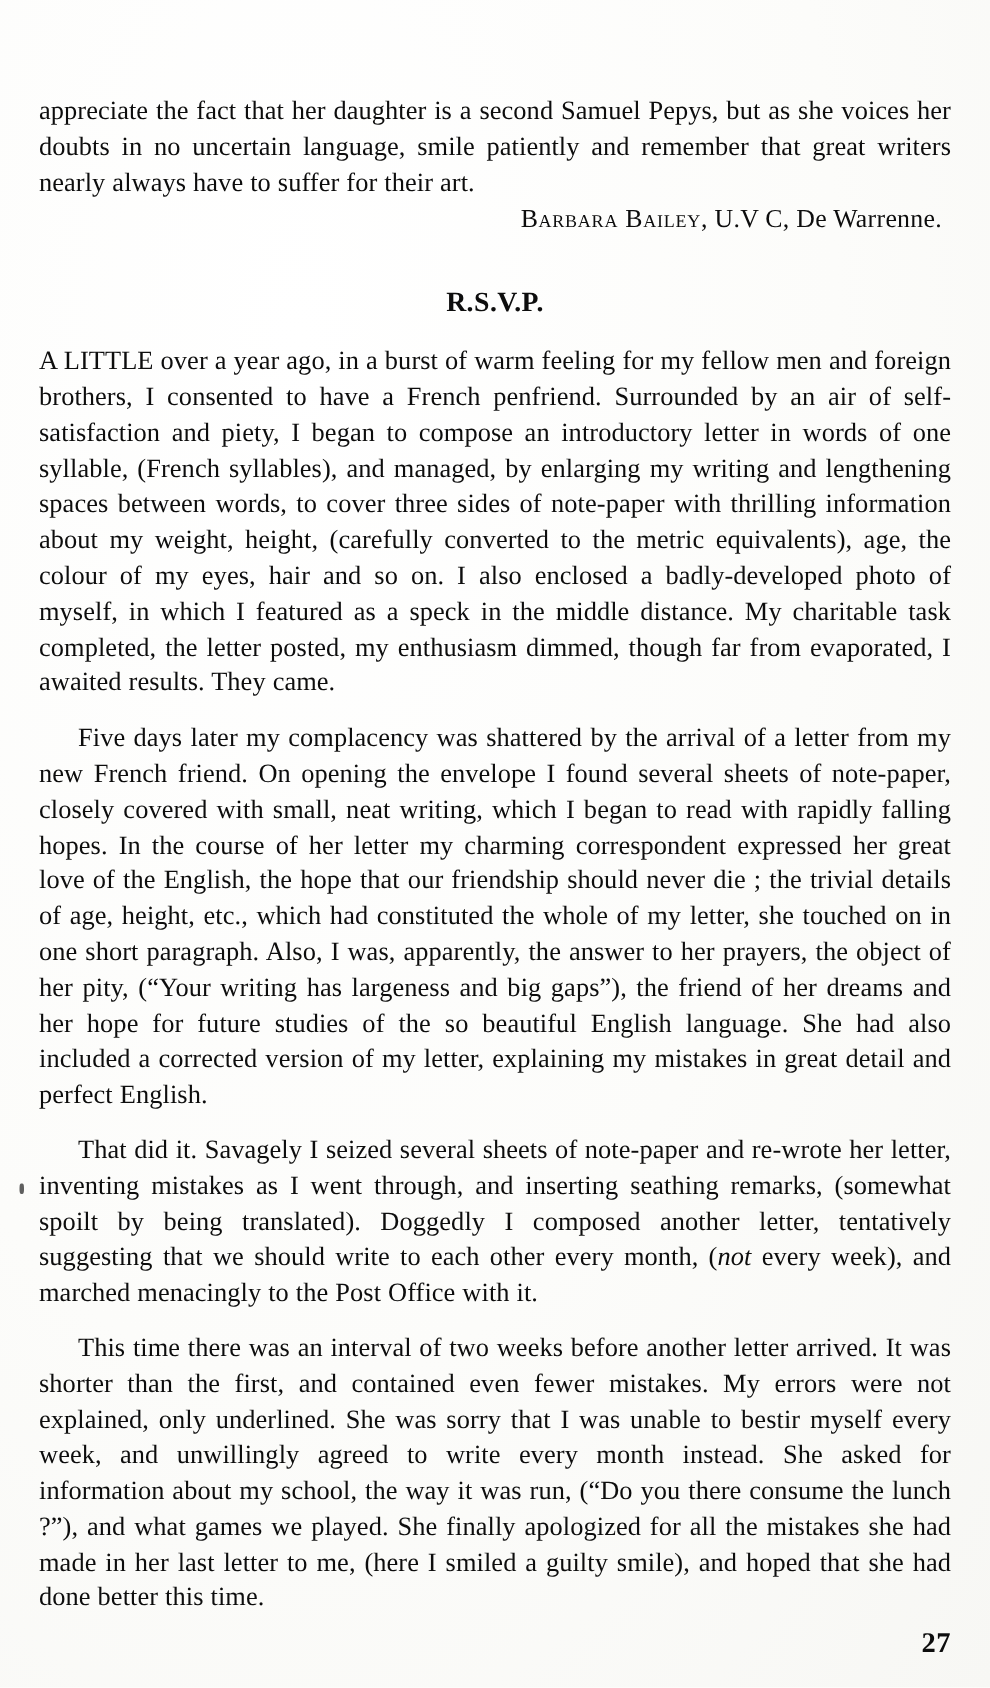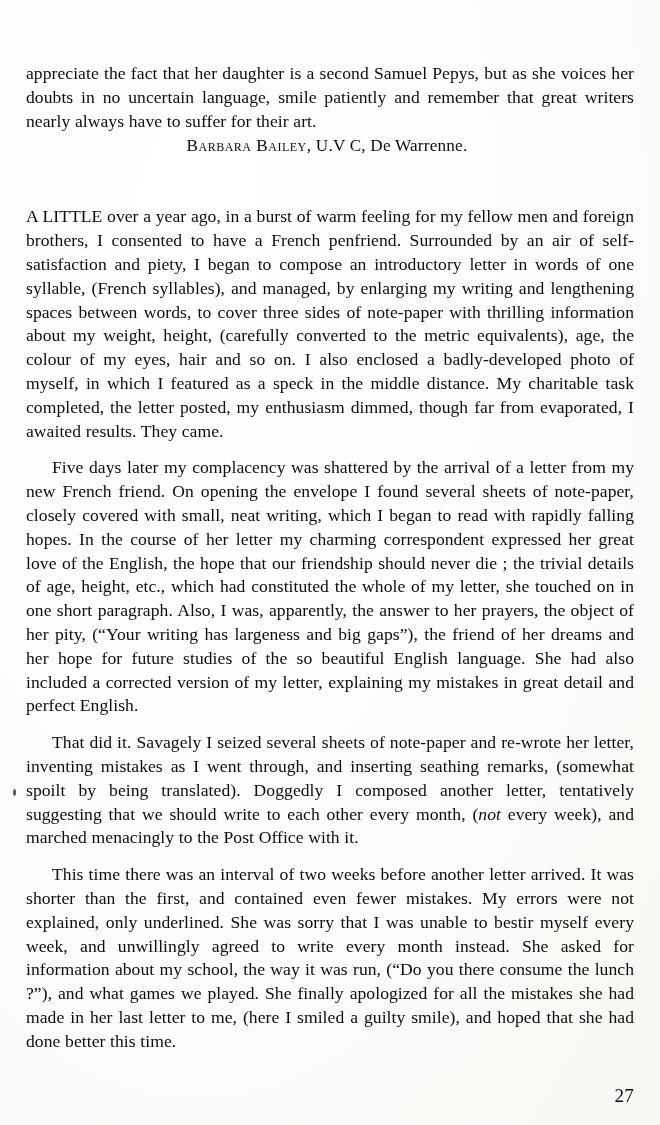--- a/index.html
+++ b/index.html
@@ -48,21 +48,21 @@
 
   .para-gap {
     height: 13px;
   }
 
   .indent {
     text-indent: 26px;
   }
 
   .byline-line {
-    text-align: center;
+    text-align: right;
     font-size: 17.2px;
     line-height: 24px;
     margin-top: 1px;
     padding-right: 6px;
     letter-spacing: 0.2px;
   }
 
   
   .smallcaps {
     font-variant: small-caps;
@@ -79,21 +79,21 @@
   }
 
   .heading-gap-top { height: 33px; }
   .heading-gap-bottom { height: 14px; }
 
   .page-number {
     position: absolute;
     right: 26px;
     bottom: 18px;
     font-size: 19px;
-    font-weight: normal;
+    font-weight: bold;
     letter-spacing: 0.3px;
   }
 
   em {
     font-style: italic;
     font-family: Liberation Serif, serif;
   }
 
   
   .speck {
@@ -115,20 +115,21 @@
   <div class="content">
 
     <p class="body">appreciate the fact that her daughter is a second Samuel Pepys, but as she voices her doubts in no uncertain language, smile patiently and remember that great writers nearly always have to suffer for their art.</p>
 
     <div class="byline-line">
       <span class="smallcaps">Barbara Bailey</span><span>, U.V C, De Warrenne.</span>
     </div>
 
     <div class="heading-gap-top"></div>
 
+    <p class="heading">R.S.V.P.</p>
 
     <div class="heading-gap-bottom"></div>
 
     <div id="article-body">
         <p class="body">A LITTLE over a year ago, in a burst of warm feeling for my fellow men and foreign brothers, I consented to have a French penfriend. Surrounded by an air of self-satisfaction and piety, I began to compose an introductory letter in words of one syllable, (French syllables), and managed, by enlarging my writing and lengthening spaces between words, to cover three sides of note-paper with thrilling information about my weight, height, (carefully converted to the metric equivalents), age, the colour of my eyes, hair and so on.   I also enclosed a badly-developed photo of myself, in which I featured as a speck in the middle distance.   My charitable task completed, the letter posted, my enthusiasm dimmed, though far from evaporated, I awaited results. They came.</p>
         <div class="para-gap"></div>
         <p class="body indent">Five days later my complacency was shattered by the arrival of a letter from my new French friend.   On opening the envelope I found several sheets of note-paper, closely covered with small, neat writing, which I began to read with rapidly falling hopes.   In the course of her letter my charming correspondent expressed her great love of the English, the hope that our friendship should never die ;   the trivial details of age, height, etc., which had constituted the whole of my letter, she touched on in one short paragraph.   Also, I was, apparently, the answer to her prayers, the object of her pity, (“Your writing has largeness and big gaps”), the friend of her dreams and her hope for future studies of the so beautiful English language.   She had also included a corrected version of my letter, explaining my mistakes in great detail and perfect English.</p>
         <div class="para-gap"></div>
         <p class="body indent">That did it.   Savagely I seized several sheets of note-paper and re-wrote her letter, inventing mistakes as I went through, and inserting seathing remarks, (somewhat spoilt by being translated).   Doggedly I composed another letter, tentatively suggesting that we should write to each other every month, (<em>not</em> every week), and marched menacingly to the Post Office with it.</p>
         <div class="para-gap"></div>

